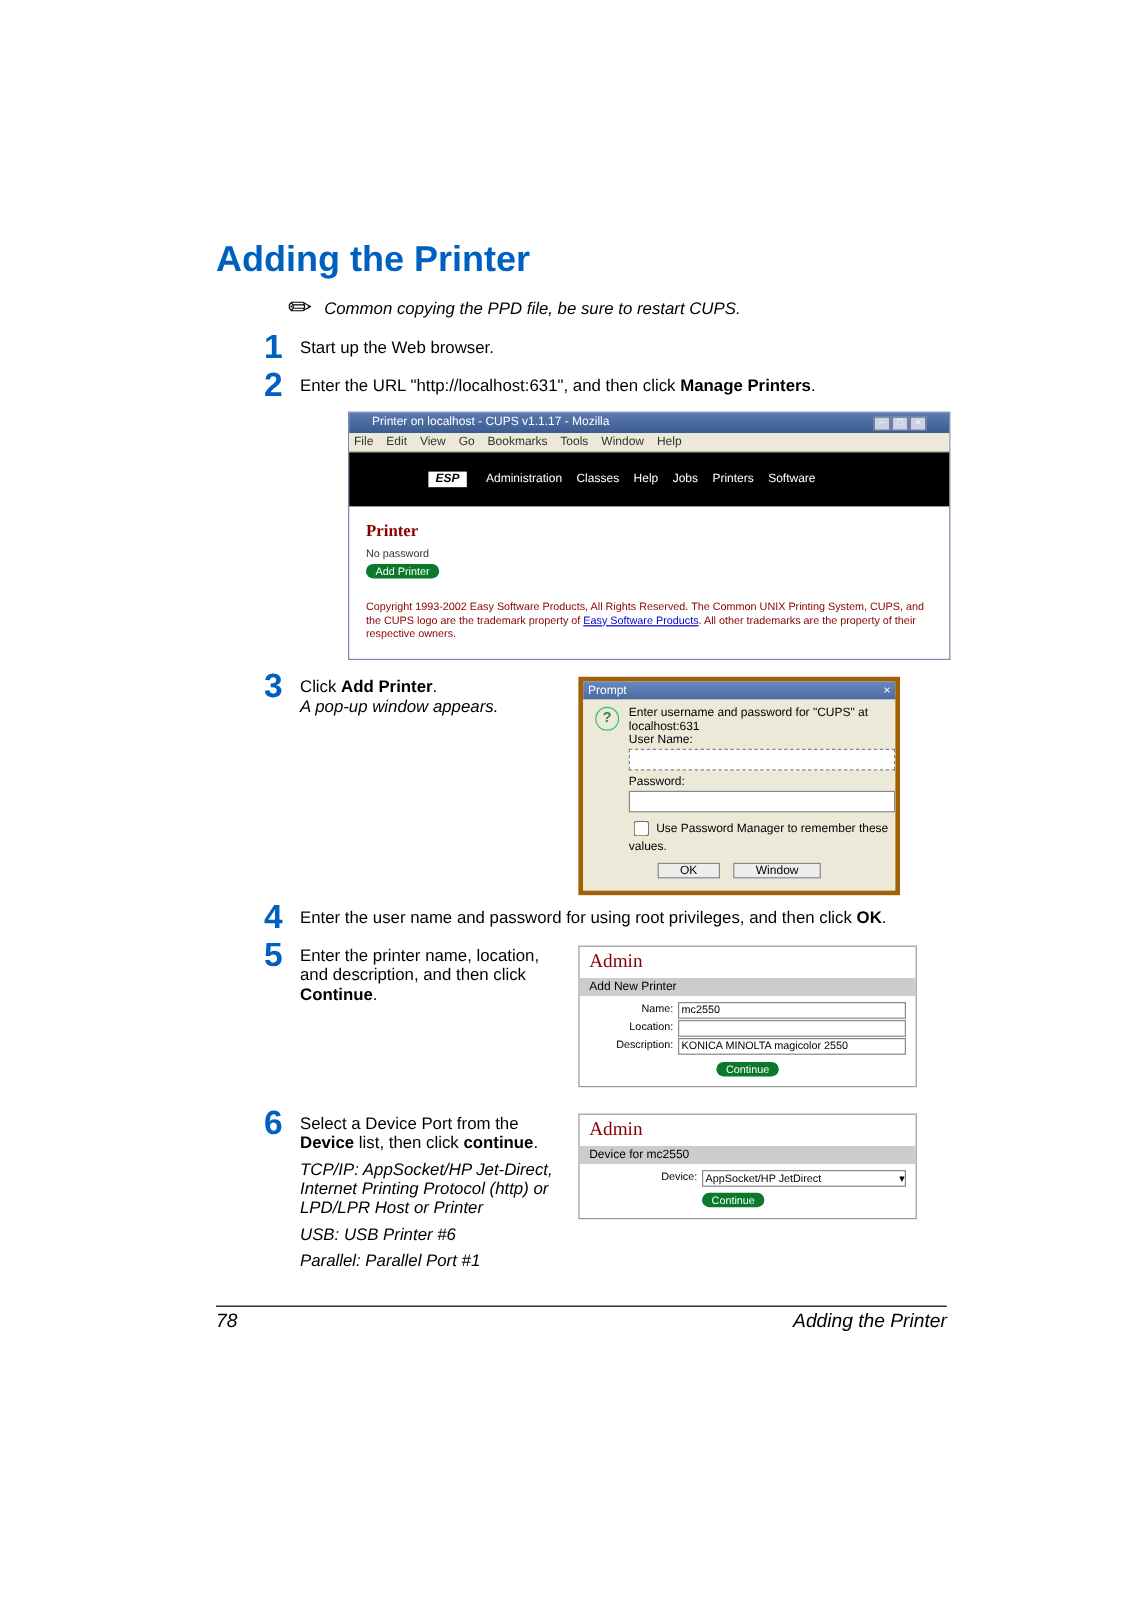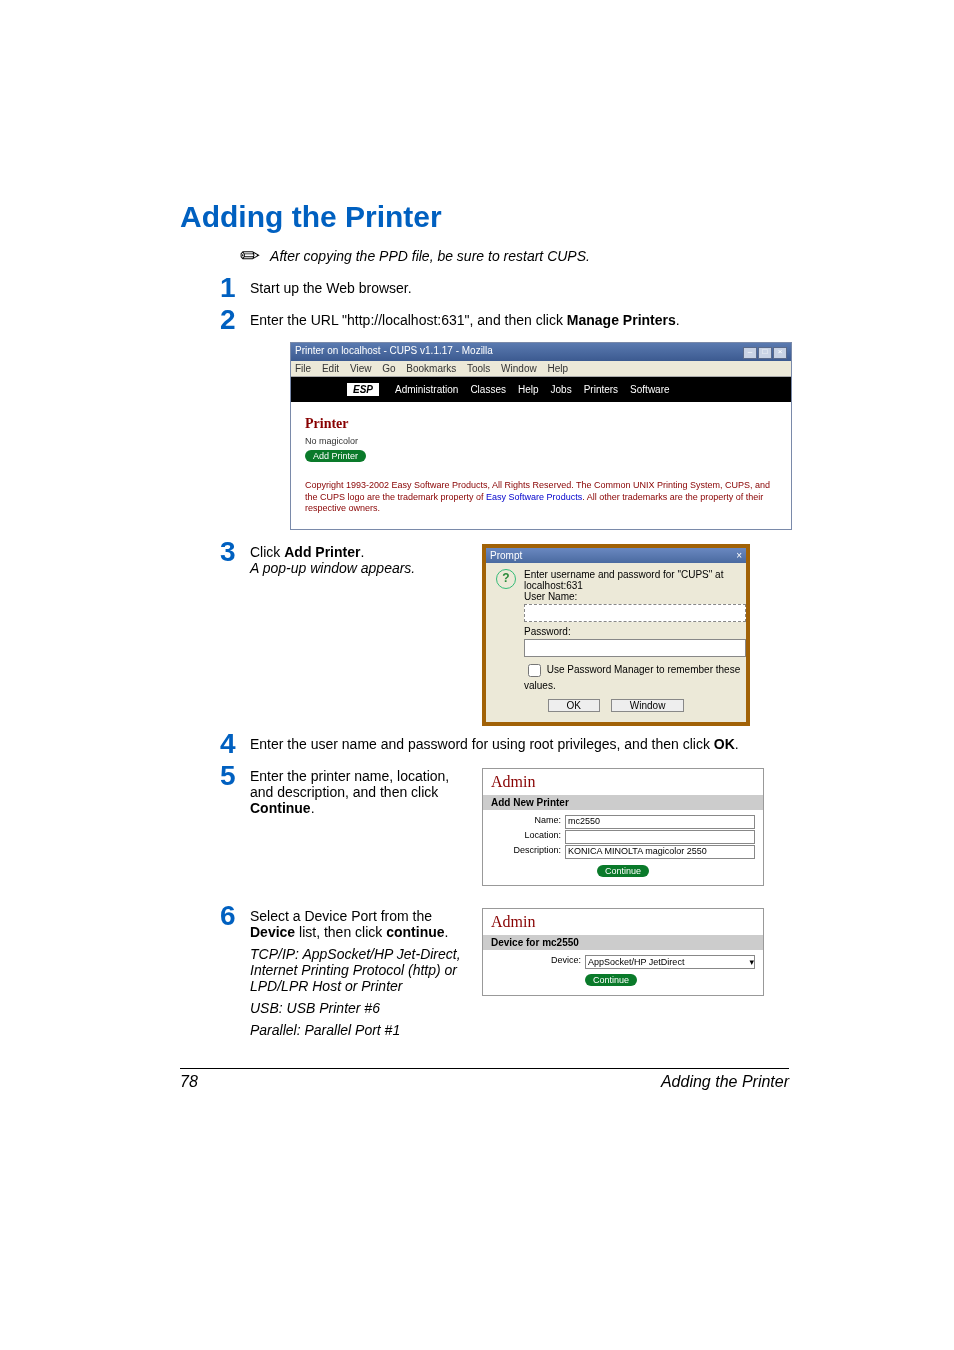--- a/index.html
+++ b/index.html
@@ -55,52 +55,52 @@
   .step-body b { font-weight: bold; }
   .figure-browser {
     margin: 8px 0 8px 70px;
     width: 500px;
     border: 1px solid #7a8aaa;
     font-size: 10px;
   }
   .browser-titlebar {
     background: linear-gradient(#5a7ab0,#3c5a90);
     color: #fff;
-    padding: 2px 4px;
+    padding: 2px 19px;
     font-size: 10px;
     display:flex; justify-content:space-between;
   }
   .browser-menu {
     background: #ece9d8;
     color: #333;
     padding: 2px 4px;
     font-size: 10px;
     border-bottom: 1px solid #aaa;
   }
   .browser-menu span { margin-right: 8px; }
   .cups-nav {
     background: #000;
-    padding: 6px;
+    padding: 16px;
     display:flex; align-items:center;
   }
   .cups-nav .esp {
     background:#fff; color:#000; font-style: italic; font-weight:bold;
     padding: 1px 6px; margin-right: 10px; margin-left:50px;
     font-size:10px;
   }
   .cups-nav .navitem { color:#fff; font-size:10px; margin: 0 6px; }
   .cups-content { padding: 10px 14px; }
   .cups-content h3 { margin:4px 0; font-size:14px; color:#800; font-family: Georgia, serif;}
   .cups-content .small { font-size:9px; color:#333;}
   .pill-btn {
     display:inline-block; background:#0a7a2a; color:#fff;
     border-radius:10px; padding: 1px 8px; font-size:9px; margin-top:4px;
   }
   .cups-footer { font-size:9px; color:#800; padding: 8px 14px 14px 14px; line-height:1.3;}
-  .cups-footer a { color:#00c; }
+  .cups-footer a { color:#00c; text-decoration:underline;}
 
   .step-cols {
     display: flex;
     align-items: flex-start;
   }
   .step-cols .left { width: 220px; padding-right: 12px; font-size:14px;}
   .step-cols .right { flex:1; }
 
   .prompt-box {
     border: 4px solid #a16207;
@@ -132,21 +132,21 @@
   .prompt-buttons .btn {
     display:inline-block; border:1px solid #888; background:#eee;
     padding: 0 18px; margin: 0 4px; font-size:10px;
   }
 
   .admin-box {
     border:1px solid #999; width:280px; font-size:9px; background:#fff;
     margin-bottom: 12px;
   }
   .admin-box .hdr { color:#800; font-family: Georgia, serif; font-size:16px; font-weight:normal; padding:4px 8px;}
-  .admin-box .sub { background:#ccc; color:#000; font-weight:bold; font-size:10px; padding:2px 8px;}
+  .admin-box .sub { background:#ccc; color:#000; font-weight:normal; font-size:10px; padding:2px 8px;}
   .admin-box .form { padding:4px 8px 8px 8px;}
   .admin-box .frow { display:flex; margin:1px 0;}
   .admin-box .flabel { width:70px; text-align:right; padding-right:4px; font-size:9px;}
   .admin-box .finput { flex:1; border:1px solid #888; height:12px; font-size:9px; padding-left:2px; overflow:hidden; white-space:nowrap;}
   .admin-box .center { text-align:center; margin-top:2px;}
 
   .footer {
     margin-top: 30px;
     border-top: 1px solid #000;
     display: flex;
@@ -158,21 +158,21 @@
   .win-icons span{ display:inline-block;width:12px;height:10px;background:#c9d3e5;border:1px solid #5a6a8a;margin-left:1px;text-align:center;line-height:8px;font-size:8px;}
 </style>
 </head>
 <body>
 
 <div class="page">
   <h1 class="title">Adding the Printer</h1>
 
   <div class="note-row">
     <span class="note-icon">✏</span>
-    <span class="note-text">After copying the PPD file, be sure to restart CUPS.</span>
+    <span class="note-text">Common copying the PPD file, be sure to restart CUPS.</span>
   </div>
 
   <div class="steps">
 
     <div class="step">
       <div class="step-num">1</div>
       <div class="step-body">Start up the Web browser.</div>
     </div>
 
     <div class="step">
@@ -201,21 +201,21 @@
         <span class="esp">ESP</span>
         <span class="navitem">Administration</span>
         <span class="navitem">Classes</span>
         <span class="navitem">Help</span>
         <span class="navitem">Jobs</span>
         <span class="navitem">Printers</span>
         <span class="navitem">Software</span>
       </div>
       <div class="cups-content">
         <h3>Printer</h3>
-        <div class="small">No magicolor</div>
+        <div class="small">No password</div>
         <div class="pill-btn">Add Printer</div>
       </div>
       <div class="cups-footer">
         <span>Copyright 1993-2002 Easy Software Products, All Rights Reserved. The Common UNIX Printing System, CUPS, and the CUPS logo are the trademark property of </span><a>Easy Software Products</a><span>. All other trademarks are the property of their respective owners.</span>
       </div>
     </div>
 
     <div class="step">
       <div class="step-num">3</div>
       <div class="step-body step-cols">

